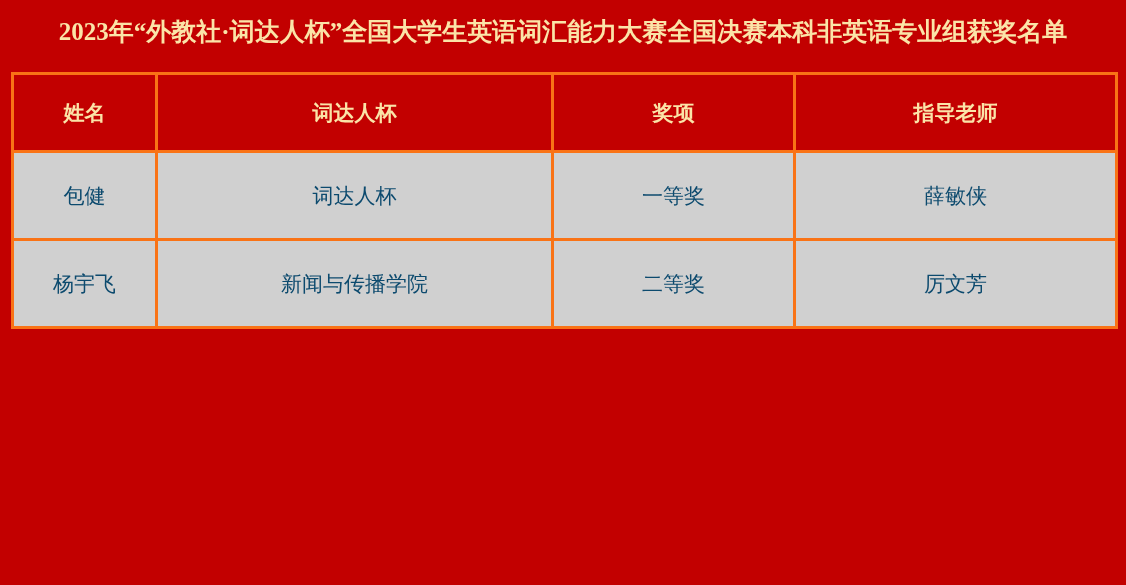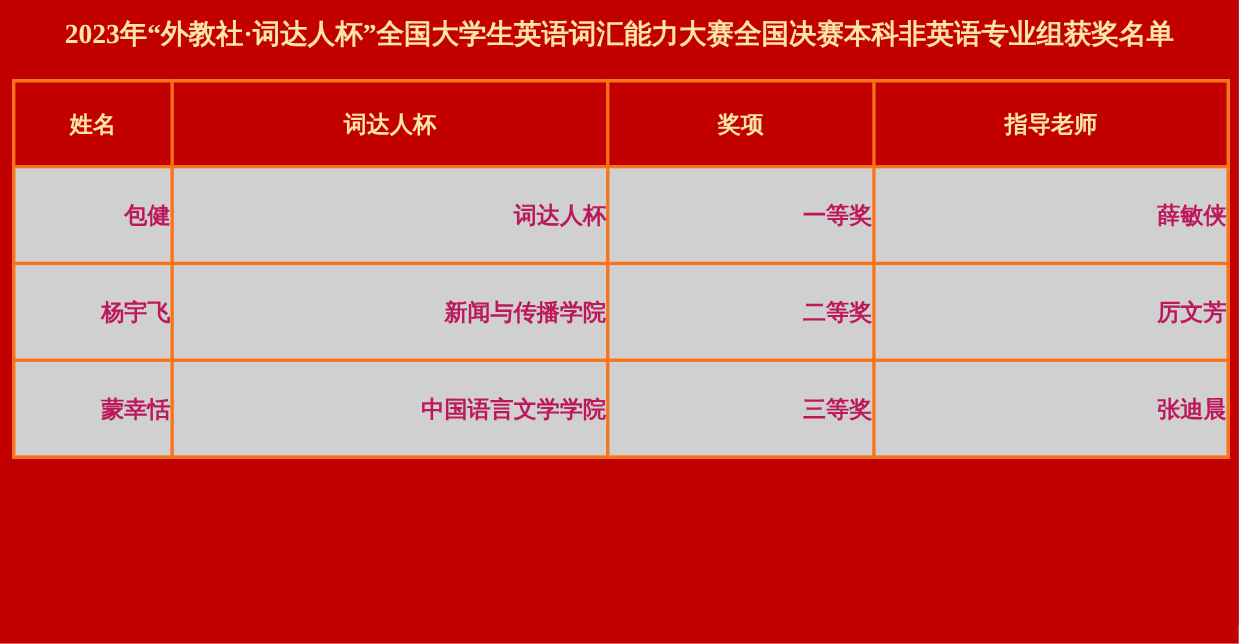--- a/index.html
+++ b/index.html
@@ -71,25 +71,24 @@
   #award-table thead th {
     background: #C20000;
     color: #FBE4A8;
     font-weight: bold;
     font-size: 21px;
     height: 75px;
   }
 
   #award-table tbody td {
     background: #D0D0D0;
-    color: #be185d;
-    font-weight: bold;
+    color: #0c4a6e;
+    font-weight: normal;
     font-size: 21px;
     height: 85px;
-    text-align: right;
   }
 </style>
 </head>
 <body>
 
 <div id="page">
 
   <div id="title-bar">
     <div id="doc-title">2023年“外教社·词达人杯”全国大学生英语词汇能力大赛全国决赛本科非英语专业组获奖名单</div>
   </div>
@@ -115,22 +114,16 @@
         <td>词达人杯</td>
         <td>一等奖</td>
         <td>薛敏侠</td>
       </tr>
       <tr>
         <td>杨宇飞</td>
         <td>新闻与传播学院</td>
         <td>二等奖</td>
         <td>厉文芳</td>
       </tr>
-      <tr>
-        <td>蒙幸恬</td>
-        <td>中国语言文学学院</td>
-        <td>三等奖</td>
-        <td>张迪晨</td>
-      </tr>
     </tbody>
   </table>
 
 </div>
 
 </body></html>

